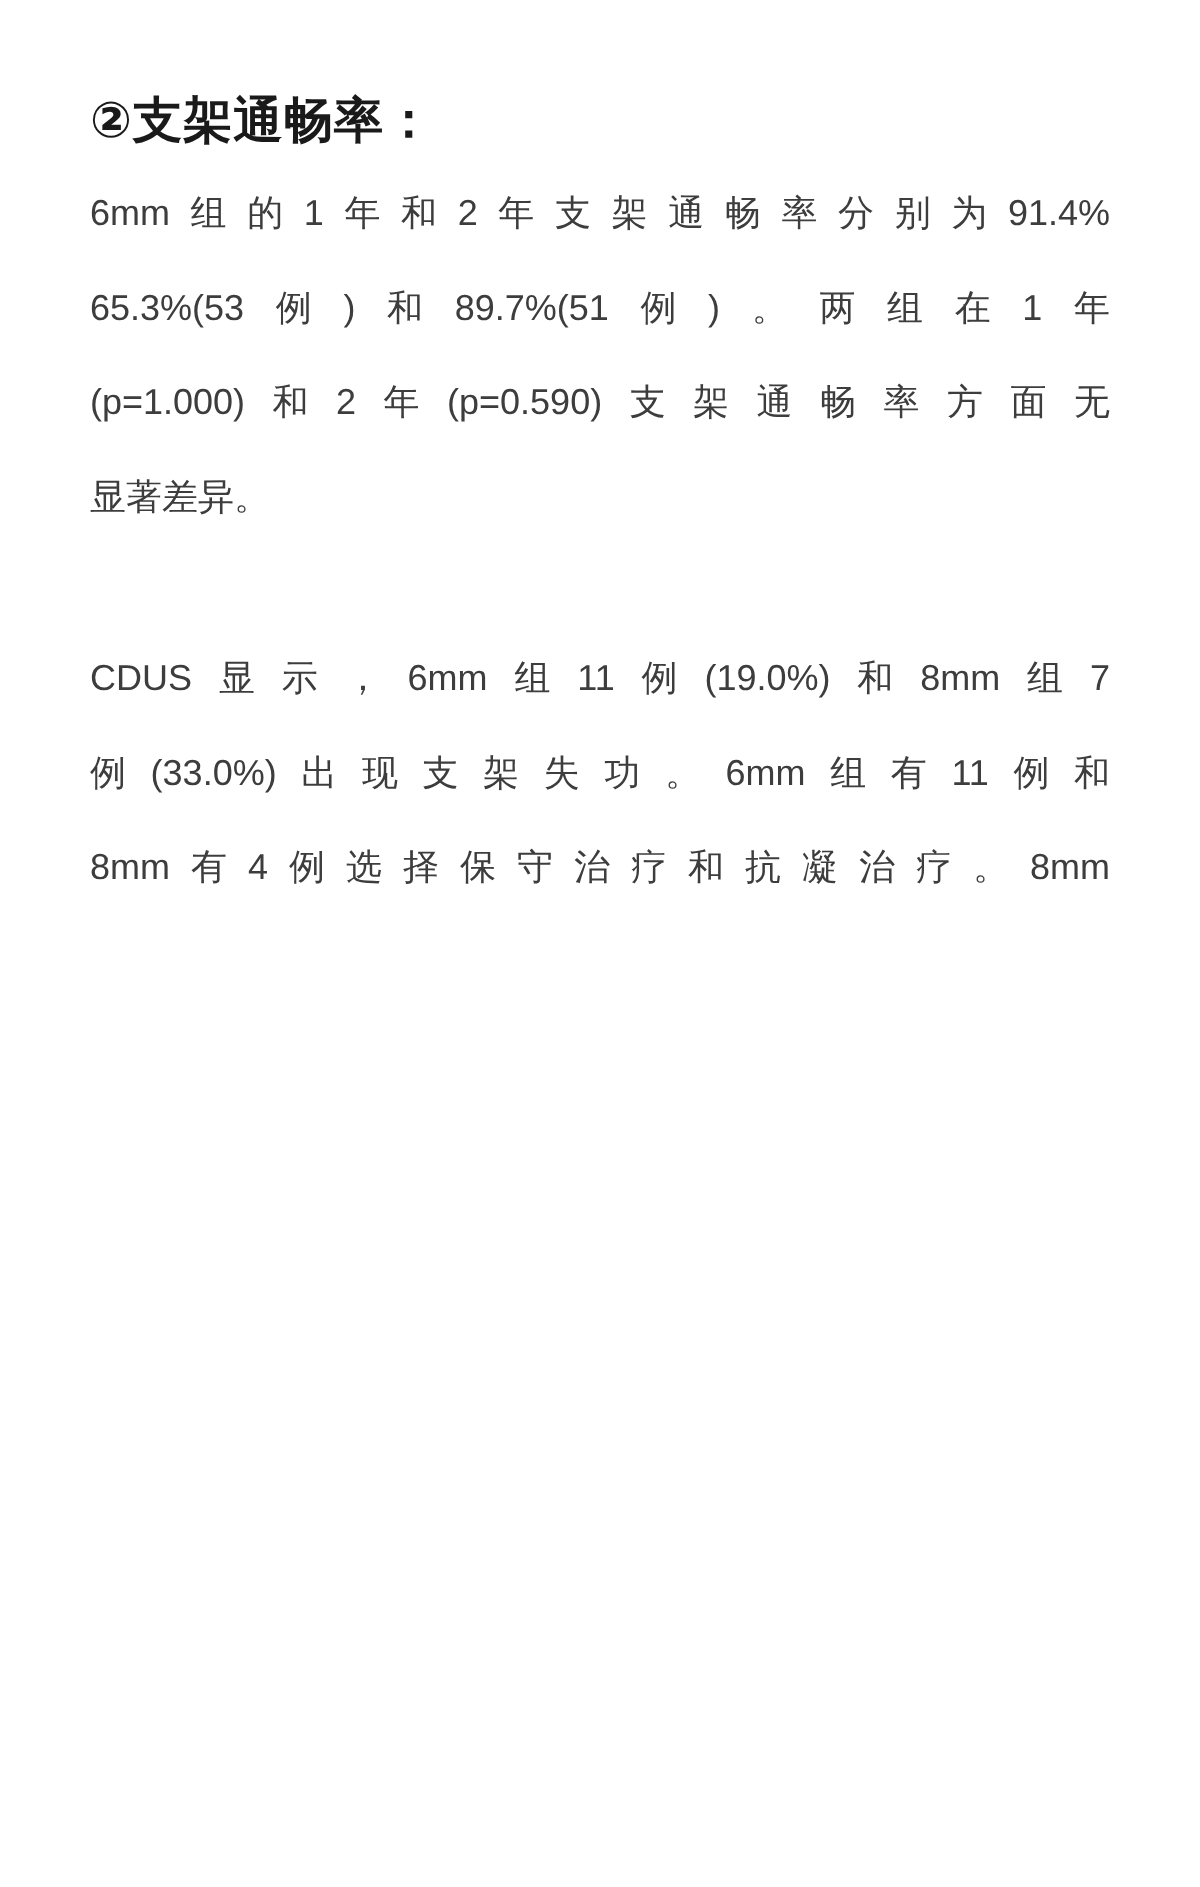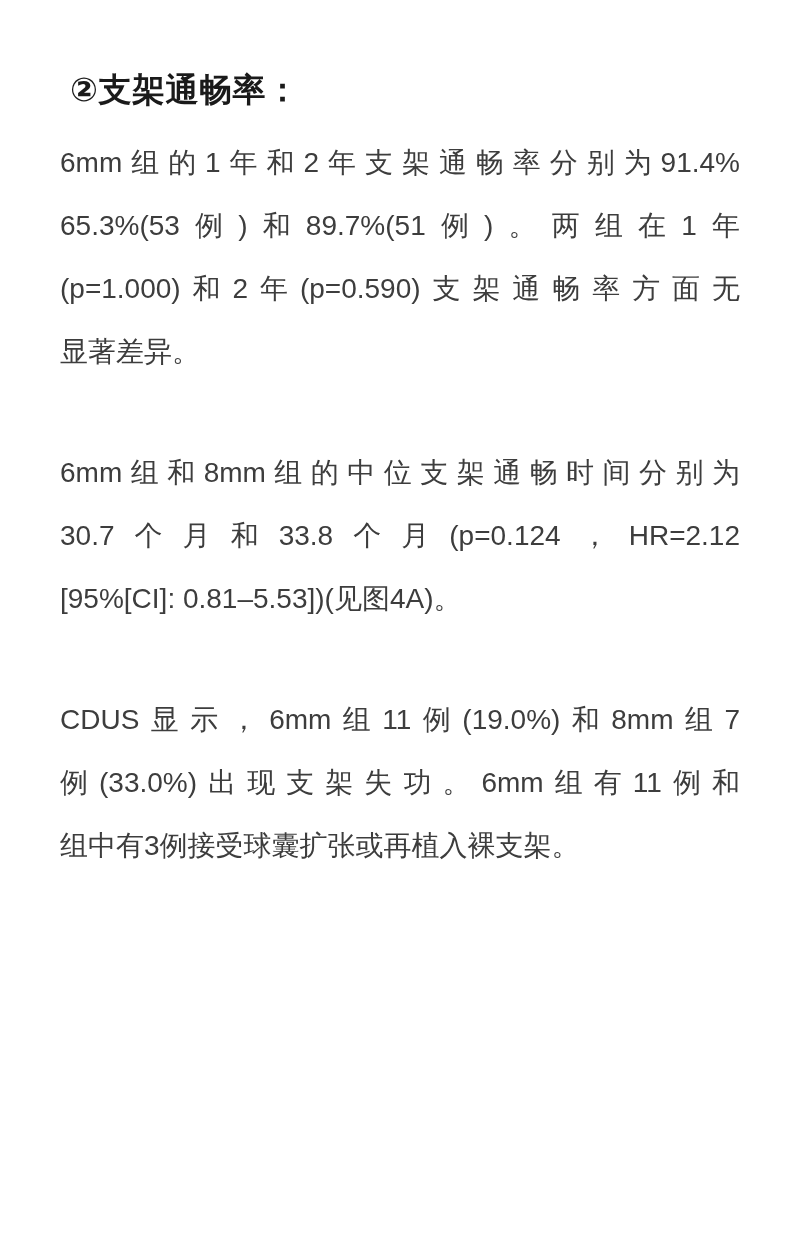--- a/index.html
+++ b/index.html
@@ -14,36 +14,36 @@
     overflow: hidden;
   }
   .page {
     box-sizing: border-box;
     width: 800px;
     height: 1258px;
     padding: 48px 60px 0 60px;
     background: #ffffff;
   }
   .heading {
-    margin: 10px;
+    margin: 0;
     font-size: 33px;
     font-weight: 800;
     line-height: 63px;
     letter-spacing: 0.5px;
     color: var(--heading-color, #1a1a1a);
     text-align: left;
   }
   .paragraph {
     margin: 58px 0 0 0;
   }
   .paragraph:first-child {
     margin-top: 0;
   }
   .line {
-    font-size: 28px;
+    font-size: 24px;
     line-height: 63px;
     color: var(--body-color, #3d3d3d);
     text-align: justify;
     text-align-last: justify;
     text-justify: inter-character;
     white-space: normal;
   }
   .line.last {
     text-align: center;
     text-align-last: left;
@@ -55,23 +55,18 @@
 <div class="page">
   <h2 class="heading">②支架通畅率：</h2>
   <div>
       <div class="paragraph">
         <div class="line">6mm组的1年和2年支架通畅率分别为91.4%</div>
         <div class="line">65.3%(53例)和89.7%(51例)。两组在1年</div>
         <div class="line">(p=1.000)和2年(p=0.590)支架通畅率方面无</div>
         <div class="line last">显著差异。</div>
       </div>
       <div class="paragraph">
-        <div class="line">6mm组和8mm组的中位支架通畅时间分别为</div>
-        <div class="line">30.7个月和33.8个月(p=0.124，HR=2.12</div>
-        <div class="line last">[95%[CI]: 0.81–5.53])(见图4A)。</div>
-      </div>
-      <div class="paragraph">
         <div class="line">CDUS显示，6mm组11例(19.0%)和8mm组7</div>
         <div class="line">例(33.0%)出现支架失功。6mm组有11例和</div>
-        <div class="line last">组中有3例接受球囊扩张或再植入裸支架。</div>
+        <div class="line">8mm有4例选择保守治疗和抗凝治疗。8mm</div>
       </div>
     </div>
 </div>
 
 </body></html>

